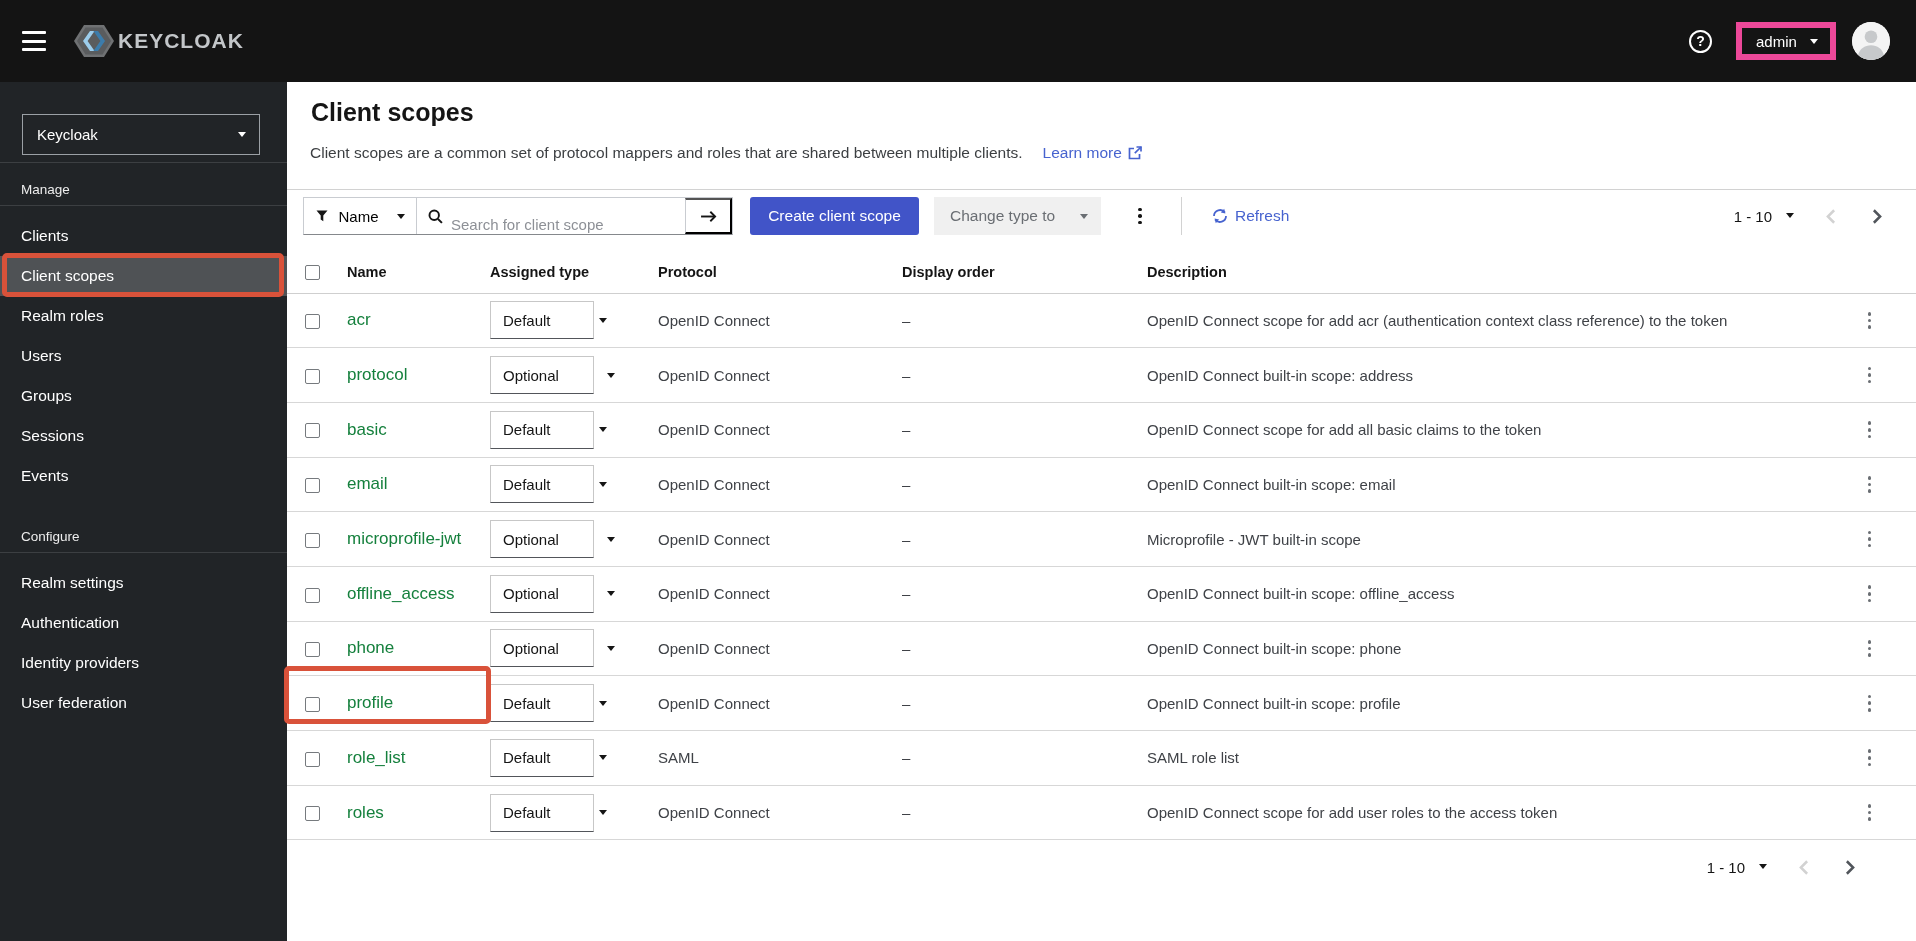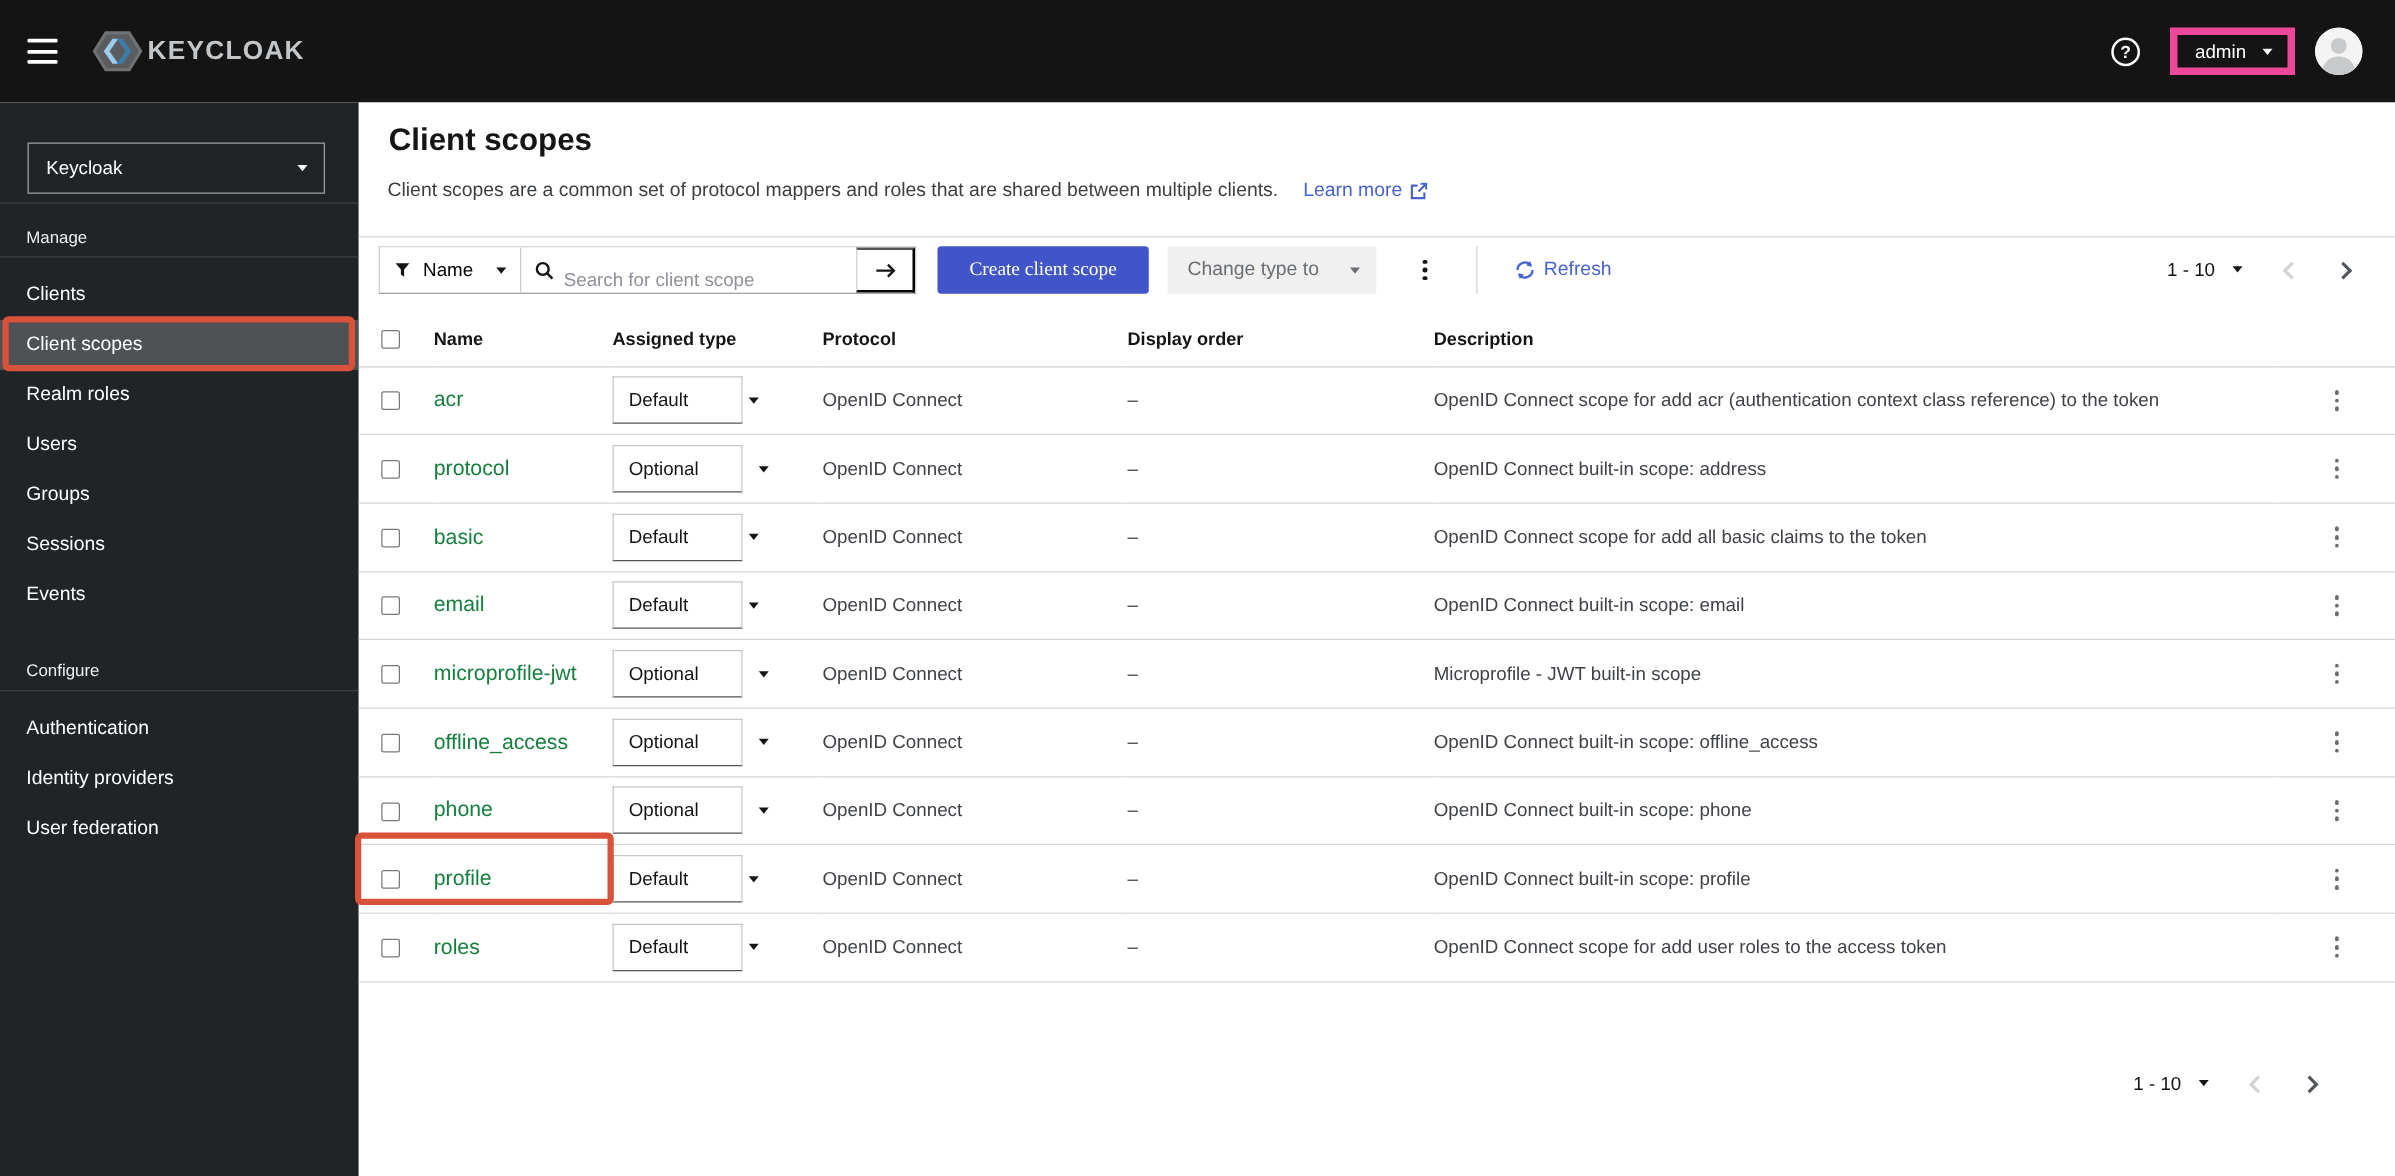--- a/index.html
+++ b/index.html
@@ -57,21 +57,21 @@
     font-size:15px; cursor:pointer; background:#fff; border:none; }
   .filter-dd .lab { margin-right:8px; }
   .search-cell { width:269px; border-left:1px solid #c9ccd1; padding-left:11px; background:#fff; }
   .search-cell input { border:none; outline:none; font-size:15px; width:215px; margin-left:8px;
     font-family:"Liberation Sans",sans-serif; color:#151515;margin-top:16px; }
   .search-cell input::placeholder { color:#8d9096; }
   .arrow-cell { width:47px; justify-content:center; border-left:1px solid #c9ccd1;
     background:#fff; cursor:pointer; }
   .btn-primary { margin-left:17px; width:169px; height:38px; background:#4154c8; color:#fff;
     font-size:15.5px; border:none; border-radius:3px; cursor:pointer;
-    font-family:Liberation Serif, serif; }
+    font-family:Liberation Sans, sans-serif; }
   .btn-disabled { margin-left:15px; width:167px; height:38px; background:#f0f0f0;
     color:#6a6e73; font-size:15.5px; border:none; display:flex; align-items:center;
     justify-content:space-between; padding:0 13px 0 16px;
     font-family:"Liberation Sans",sans-serif; }
   .kebab { display:flex; flex-direction:column; gap:3px; align-items:center;
     justify-content:center; cursor:pointer; background:none; border:none; }
   .kebab i { width:3.6px; height:3.6px; border-radius:50%; background:#151515; display:block; }
   .kebab.gray i { background:#6a6e73; }
   .toolbar-kebab { margin-left:27px; width:24px; height:38px; }
   .vdiv { margin-left:29px; width:1px; height:38px; background:#d2d2d2; }
@@ -180,20 +180,23 @@
           </li>
           <li class="nav-item">
             <span>Events</span>
           </li>
         </ul>
       </div>
       <div class="nav-section">
         <div class="nav-section-label">Configure</div>
         <div class="nav-section-divider"></div>
         <ul class="nav-list">
+          <li class="nav-item">
+            <span>Realm settings</span>
+          </li>
           <li class="nav-item">
             <span>Authentication</span>
           </li>
           <li class="nav-item">
             <span>Identity providers</span>
           </li>
           <li class="nav-item">
             <span>User federation</span>
           </li>
         </ul>
@@ -461,20 +464,40 @@
             <td class="kb">
               <button class="kebab gray">
                 <i></i>
                 <i></i>
                 <i></i>
               </button>
             </td>
           </tr>
           <tr>
             <td class="cb"><span class="cbx"></span></td>
+            <td><a class="row-link">role_list</a></td>
+            <td>
+              <div class="fselect">
+                <span>Default</span>
+                <span class="caret dark"></span>
+              </div>
+            </td>
+            <td>SAML</td>
+            <td>–</td>
+            <td>SAML role list</td>
+            <td class="kb">
+              <button class="kebab gray">
+                <i></i>
+                <i></i>
+                <i></i>
+              </button>
+            </td>
+          </tr>
+          <tr>
+            <td class="cb"><span class="cbx"></span></td>
             <td><a class="row-link">roles</a></td>
             <td>
               <div class="fselect">
                 <span>Default</span>
                 <span class="caret dark"></span>
               </div>
             </td>
             <td>OpenID Connect</td>
             <td>–</td>
             <td>OpenID Connect scope for add user roles to the access token</td>

